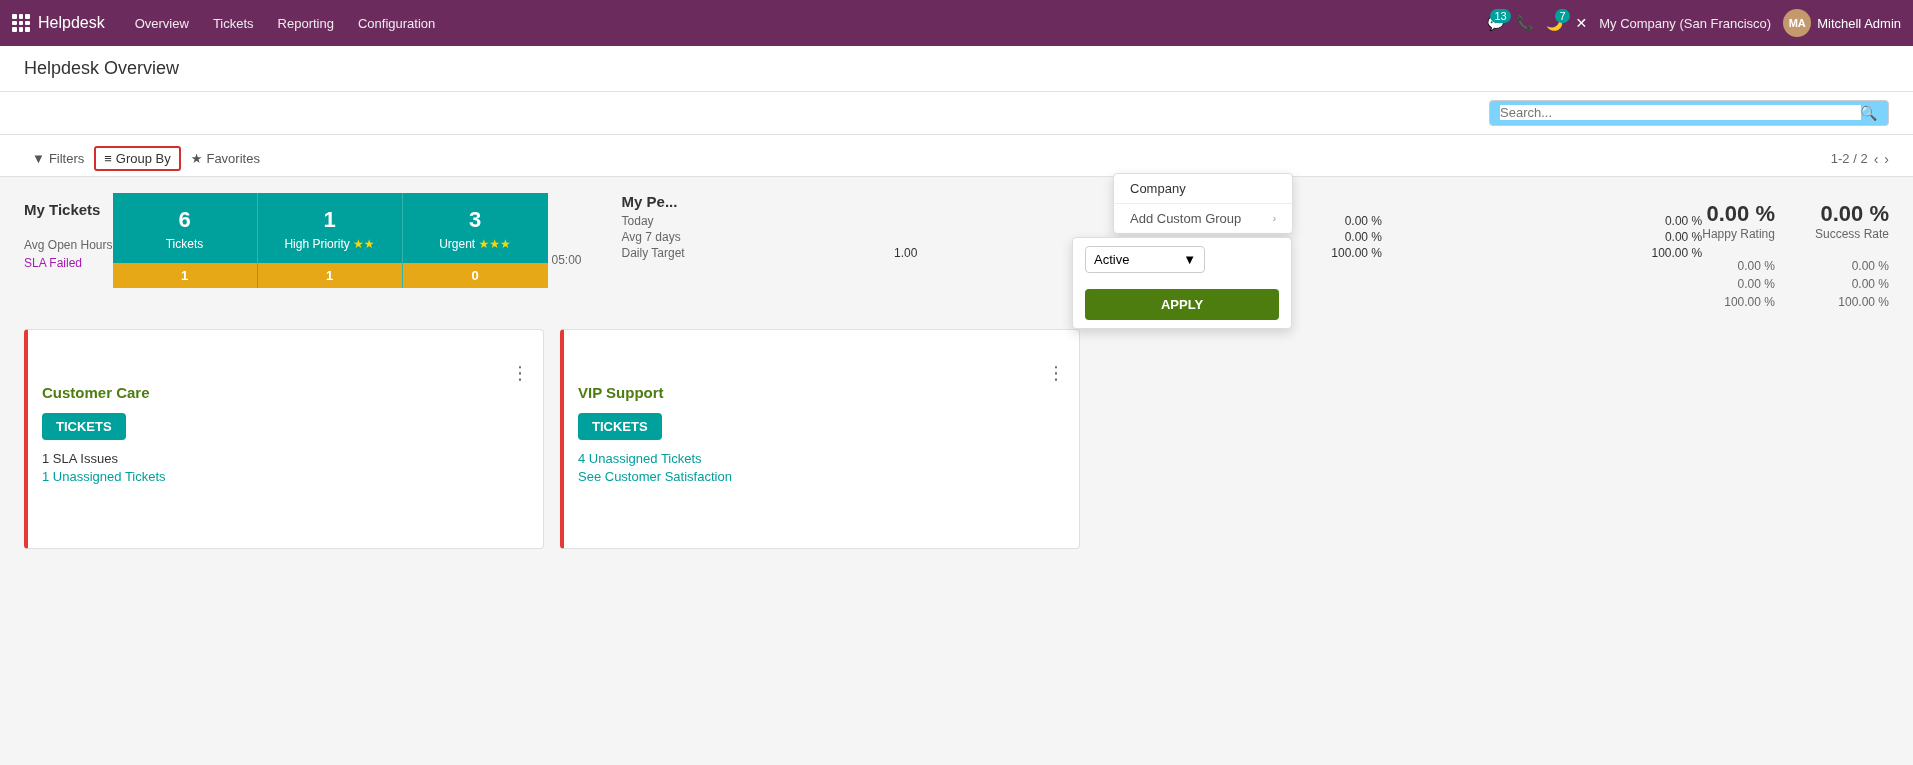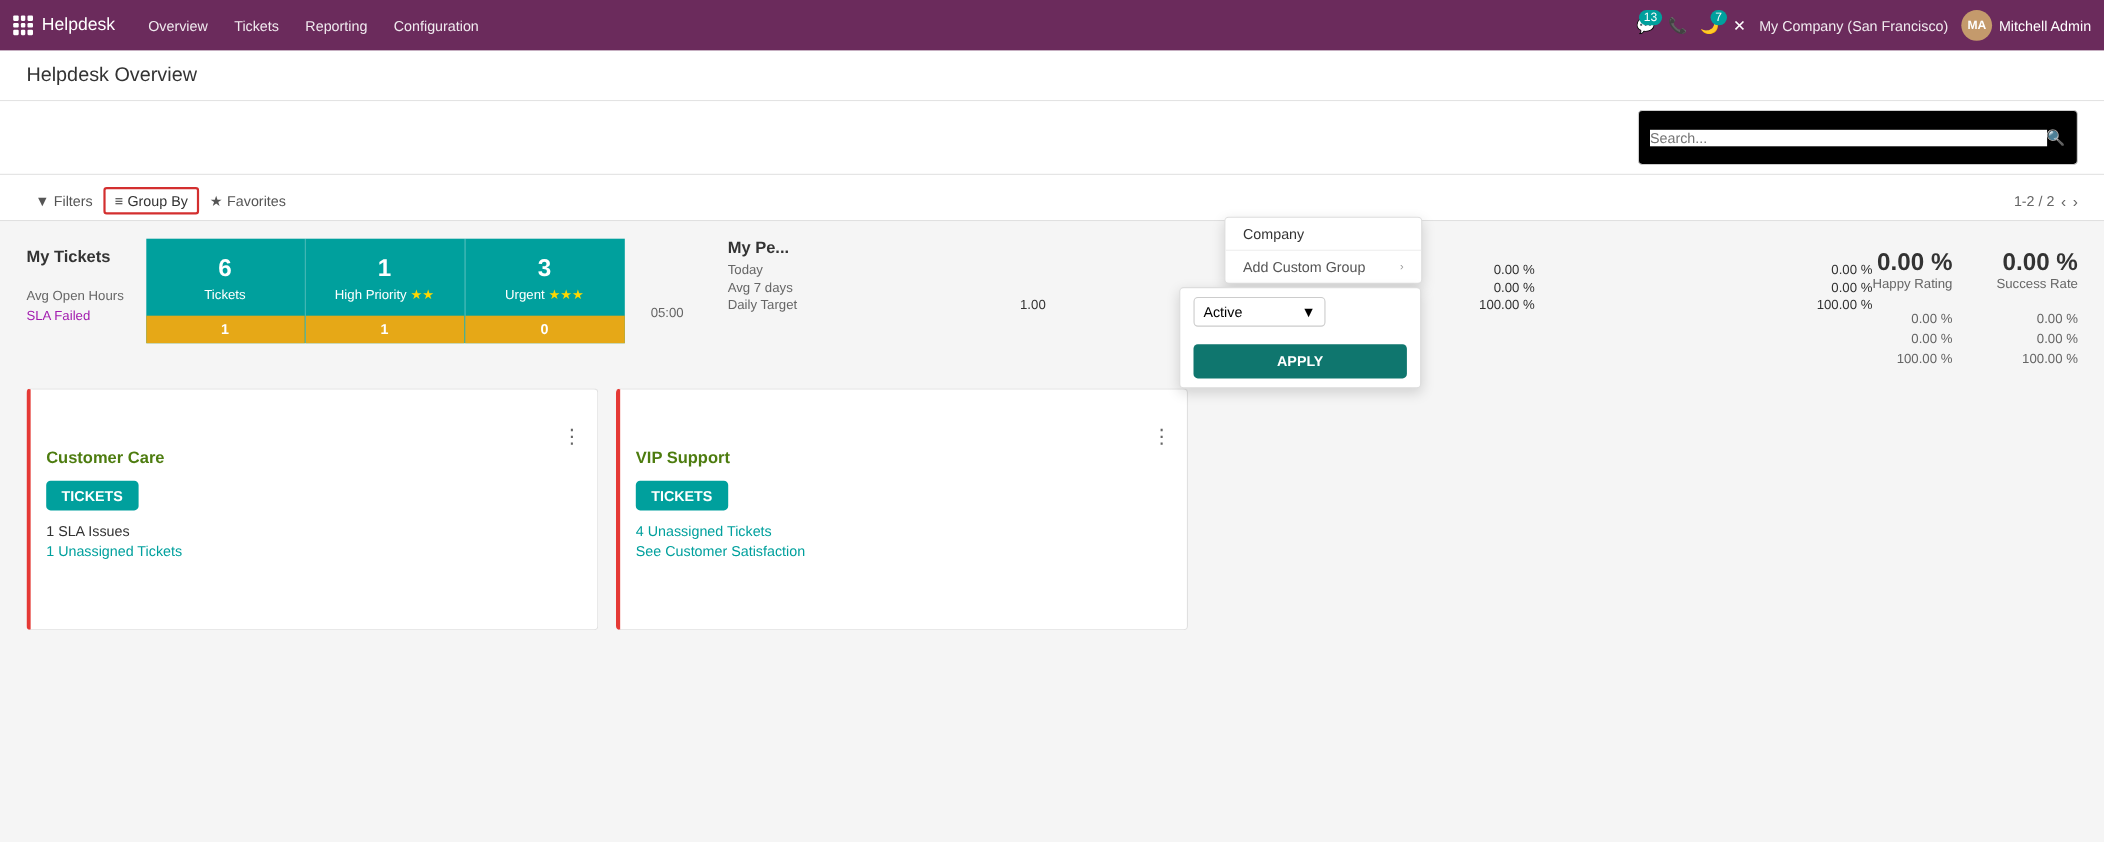--- a/index.html
+++ b/index.html
@@ -23,40 +23,40 @@
     .topnav-right { margin-left: auto; display: flex; align-items: center; gap: 12px; }
     .topnav-icon { color: white; font-size: 14px; cursor: pointer; position: relative; }
     .badge { background: #00a09d; color: white; border-radius: 10px; font-size: 11px; padding: 1px 4px; position: absolute; top: -6px; right: -6px; }
     .topnav-company { font-size: 13px; color: rgba(255,255,255,0.9); }
     .topnav-user { display: flex; align-items: center; gap: 6px; font-size: 13px; color: white; }
     .avatar { width: 28px; height: 28px; border-radius: 50%; background: #c49a6c; display: flex; align-items: center; justify-content: center; font-size: 11px; color: white; font-weight: bold; overflow: hidden; }
 
     
     .page-header { background: white; padding: 12px 24px; border-bottom: 1px solid #e0e0e0; }
     .page-title { font-size: 18px; font-weight: 400; color: #333; }
-    .search-bar { display: flex; align-items: flex-end; border: 1px solid #ccc; border-radius: 4px; padding: 16px 10px; min-width: 500px; background: #000000; }
+    .search-bar { display: flex; align-items: flex-start; border: 1px solid #ccc; border-radius: 4px; padding: 4px 10px; min-width: 500px; background: #7dd3fc; }
     .search-bar input { border: none; outline: none; font-size: 13px; flex: 1; color: #999; }
     .search-bar .search-icon-btn { color: #666; cursor: pointer; font-size: 14px; }
     .filter-btn { display: flex; align-items: center; gap: 4px; font-size: 13px; color: #555; cursor: pointer; padding: 3px 8px; border-radius: 3px; }
     .groupby-btn { display: flex; align-items: center; gap: 4px; font-size: 13px; color: #333; cursor: pointer; padding: 3px 8px; border-radius: 3px; border: 2px solid #d32f2f; }
     .favorites-btn { display: flex; align-items: center; gap: 4px; font-size: 13px; color: #555; cursor: pointer; padding: 3px 8px; border-radius: 3px; }
     .pagination { font-size: 13px; color: #666; display: flex; align-items: center; gap: 6px; margin-left: auto; }
     .pag-arrow { cursor: pointer; color: #666; font-size: 14px; }
 
     
     .dropdown-container { position: absolute; top: 36px; right: 560px; z-index: 100; }
     .dropdown-menu { background: white; border: 1px solid #ddd; border-radius: 4px; box-shadow: 0 4px 12px rgba(0,0,0,0.15); min-width: 180px; }
     .dropdown-item { padding: 7px 16px; font-size: 13px; color: #333; cursor: pointer; }
     .dropdown-divider { border-top: 1px solid #eee; }
 
     
     .sub-dropdown { background: white; border: 1px solid #ddd; border-radius: 4px; box-shadow: 0 4px 12px rgba(0,0,0,0.15); min-width: 220px; position: absolute; top: 33px; right: 0; }
     .sub-dropdown-row { display: flex; align-items: center; padding: 8px 12px; gap: 6px; }
     .active-select { border: 1px solid #ccc; border-radius: 4px; padding: 5px 8px; font-size: 13px; min-width: 120px; display: flex; align-items: center; justify-content: space-between; cursor: pointer; background: white; }
-    .apply-btn { background: #0f766e; color: white; border: none; border-radius: 4px; padding: 8px 16px; font-size: 13px; font-weight: bold; cursor: pointer; width: calc(100% - 24px); margin: 8px 12px; display: block; text-align: center; }
+    .apply-btn { background: #4d7c0f; color: white; border: none; border-radius: 4px; padding: 8px 16px; font-size: 13px; font-weight: bold; cursor: pointer; width: calc(100% - 24px); margin: 8px 12px; display: block; text-align: center; }
 
     
     .main-content { padding: 16px 24px; }
     .ticket-card { background: #00a09d; color: white; text-align: center; min-width: 145px; }
     .ticket-card-number { font-size: 22px; font-weight: bold; padding: 14px 10px 4px; }
     .ticket-card-label { font-size: 12px; padding-bottom: 12px; }
     .ticket-card-footer { background: #e6a817; color: white; font-size: 13px; font-weight: bold; padding: 5px; }
 
     
     .board-row { display: flex; gap: 16px; }
@@ -170,21 +170,21 @@
         </div>
       </div>
     </div>
   </div>
 </div>
 
 <div class="main-content">
 
   <div style="display:flex; align-items:flex-start; margin-bottom: 20px; gap: 0;">
 
-    <div style="display:flex; align-items:flex-start; gap:20px;">
+    <div style="display:flex; align-items:flex-start; gap:0;">
       <div style="padding-top:8px;">
         <div style="font-size:15px; font-weight:600; color:#333; white-space:nowrap; margin-bottom:20px;">My Tickets</div>
         <div style="font-size:12px; color:#666; margin-bottom:4px;">Avg Open Hours</div>
         <div style="font-size:12px; color:#a21caf;">SLA Failed</div>
       </div>
       <div style="display:flex; gap:0;">
         <div class="ticket-card" style="border-right:1px solid rgba(255,255,255,0.2);">
           <div class="ticket-card-number">6</div>
           <div class="ticket-card-label">Tickets</div>
           <div class="ticket-card-footer">1</div>

